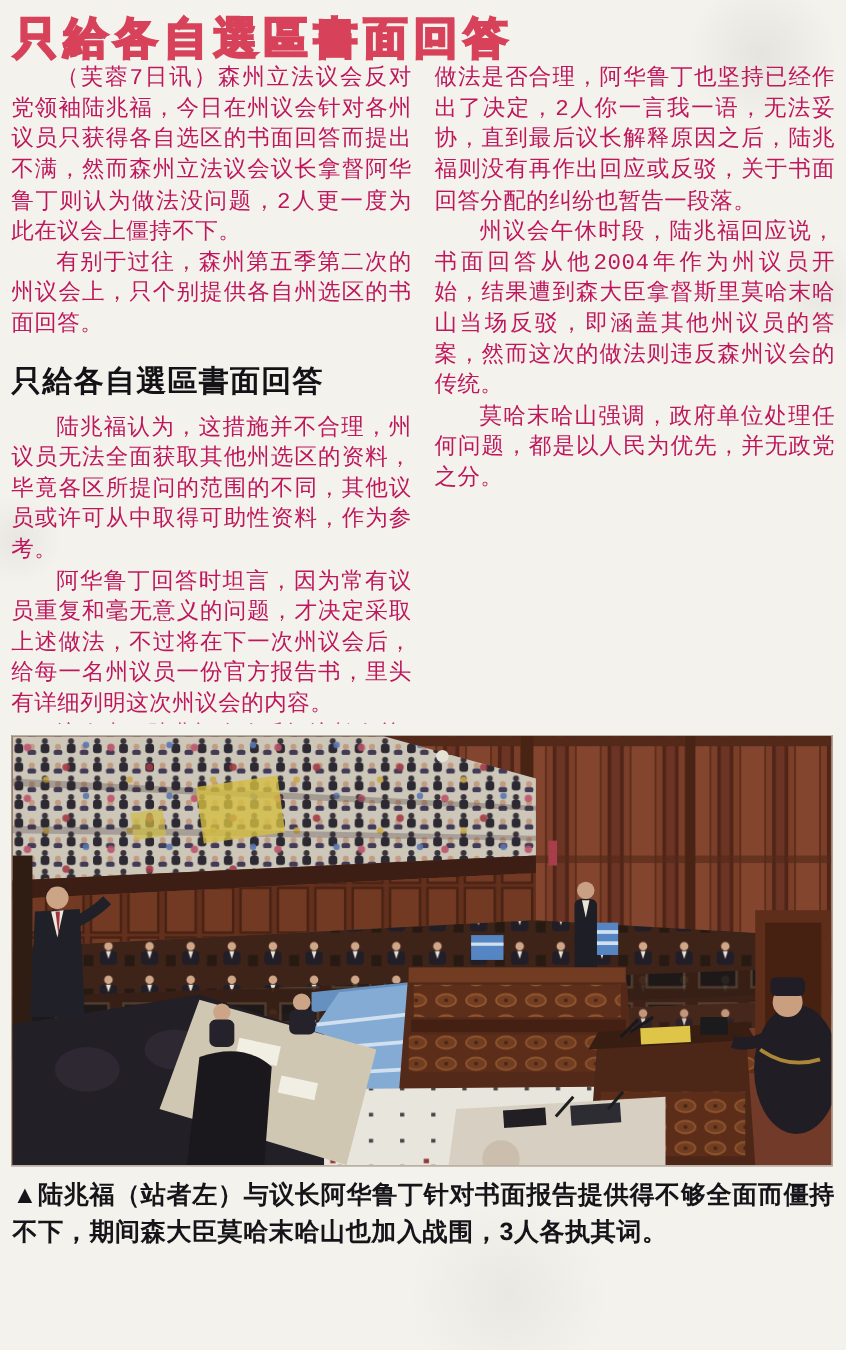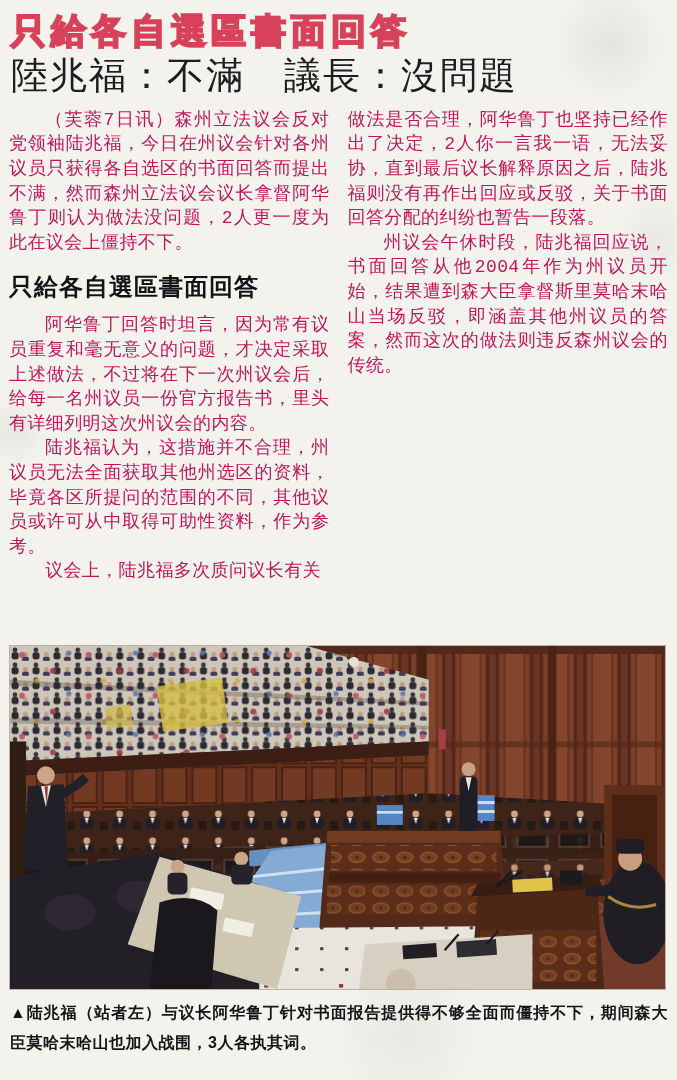--- a/index.html
+++ b/index.html
@@ -39,43 +39,44 @@
     font-size:24px;font-weight:700;letter-spacing:1px;color:#131317;
     margin:16px 0 10px 0;
   }
   .photo-frame{
     margin:9px 0 0 0;width:657px;height:345px;
     border:1px solid #b9b2a4;box-sizing:border-box;background:#6b2f1f;
   }
   .photo-frame svg{display:block;width:100%;height:100%;}
   .caption{
     font-family:"Liberation Sans","DejaVu Sans",sans-serif;
-    font-size:16px;line-height:30px;font-weight:700;letter-spacing:.5px;
+    font-size:20px;line-height:30px;font-weight:700;letter-spacing:.5px;
     color:#141419;margin:8px 0 0 1px;text-align:justify;
   }
 </style>
 </head>
 <body>
 
 <div class="page">
 
   <h1 class="headline">只給各自選區書面回答</h1>
-  <h2 class="subheadline">陸兆福：不滿　議長：沒問題</h2>
 
   <div class="columns">
     <div class="col">
       <p>（芙蓉7日讯）森州立法议会反对党领袖陆兆福，今日在州议会针对各州议员只获得各自选区的书面回答而提出不满，然而森州立法议会议长拿督阿华鲁丁则认为做法没问题，2人更一度为此在议会上僵持不下。</p>
+      <p>有别于过往，森州第五季第二次的州议会上，只个别提供各自州选区的书面回答。</p>
       <h3>只給各自選區書面回答</h3>
+      <p>陆兆福认为，这措施并不合理，州议员无法全面获取其他州选区的资料，毕竟各区所提问的范围的不同，其他议员或许可从中取得可助性资料，作为参考。</p>
       <p>阿华鲁丁回答时坦言，因为常有议员重复和毫无意义的问题，才决定采取上述做法，不过将在下一次州议会后，给每一名州议员一份官方报告书，里头有详细列明这次州议会的内容。</p>
-      <p>陆兆福认为，这措施并不合理，州议员无法全面获取其他州选区的资料，毕竟各区所提问的范围的不同，其他议员或许可从中取得可助性资料，作为参考。</p>
       <p>议会上，陆兆福多次质问议长有关</p>
     </div>
     <div class="col">
       <p class="no-indent">做法是否合理，阿华鲁丁也坚持已经作出了决定，2人你一言我一语，无法妥协，直到最后议长解释原因之后，陆兆福则没有再作出回应或反驳，关于书面回答分配的纠纷也暂告一段落。</p>
       <p>州议会午休时段，陆兆福回应说，书面回答从他2004年作为州议员开始，结果遭到森大臣拿督斯里莫哈末哈山当场反驳，即涵盖其他州议员的答案，然而这次的做法则违反森州议会的传统。</p>
+      <p>莫哈末哈山强调，政府单位处理任何问题，都是以人民为优先，并无政党之分。</p>
     </div>
   </div>
 
   <div class="photo-frame">
     <svg viewBox="0 0 657 345" preserveAspectRatio="none">
       <defs>
         <pattern id="pCrowd" width="21" height="15" patternUnits="userSpaceOnUse">
           <rect width="21" height="15" fill="#cbc5b8"></rect>
           <circle cx="5" cy="4" r="2.4" fill="#2e2833"></circle>
           <rect x="1.6" y="6.2" width="7" height="7.4" rx="2.4" fill="#201d2a"></rect>

